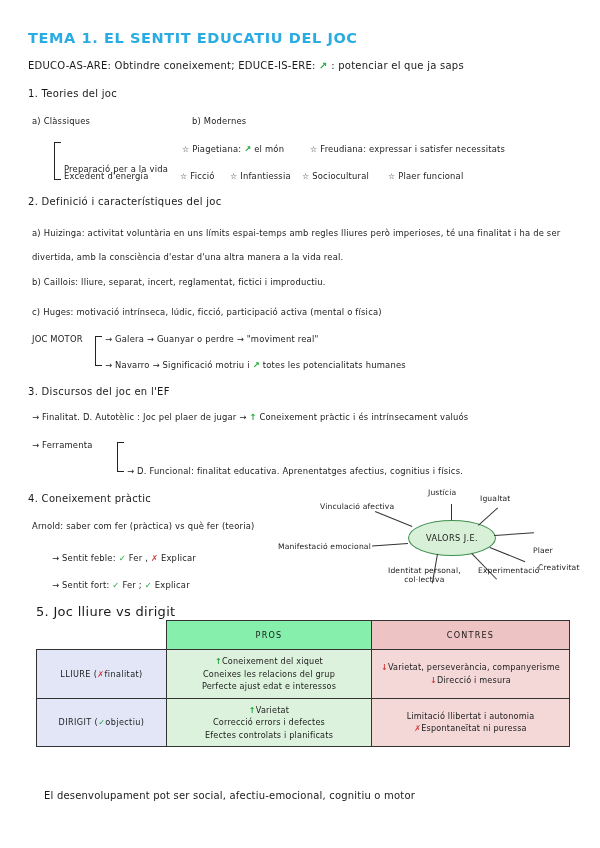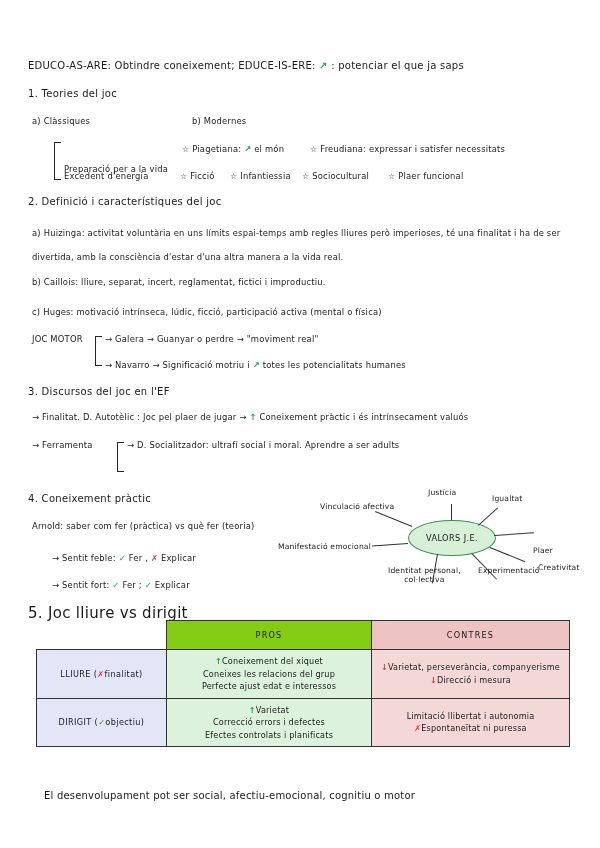--- a/index.html
+++ b/index.html
@@ -131,21 +131,21 @@
     text-align: center;
     vertical-align: middle;
     line-height: 1.55;
     font-weight: normal;
   }
   .th-empty {
     border: none !important;
     background: #fff;
   }
   .th-pros {
-    background: #84cc16;
+    background: #86efac;
     letter-spacing: 1.2px;
     font-size: 9px;
     height: 18px;
   }
   .th-contres {
     background: #eec3c3;
     letter-spacing: 1.2px;
     font-size: 9px;
     height: 18px;
   }
@@ -166,20 +166,21 @@
     font-size: 10px;
     letter-spacing: 0.2px;
     padding-left: 8px;
   }
 </style>
 </head>
 <body>
 
 <div class="page">
 
+  <div class="title hw">TEMA 1. EL SENTIT EDUCATIU DEL JOC</div>
 
   <div class="subtitle hw">
     <span>EDUCO-AS-ARE: Obtindre coneixement;   EDUCE-IS-ERE:</span>
     <span class="up">↗</span>
     <span>: potenciar el que ja saps</span>
   </div>
 
   <div class="sec hw" style="left:28px; top:88px;">1. Teories del joc</div>
 
   <div class="line hw" style="left:32px; top:116px;">a) Clàssiques</div>
@@ -244,23 +245,23 @@
     <span>Finalitat. D. Autotèlic : Joc pel plaer de jugar →</span>
     <span class="up">↑</span>
     <span>Coneixement pràctic i és intrínsecament valuós</span>
   </div>
 
   <div class="line hw" style="left:32px; top:440px;">
     <span>→</span>
     <span>Ferramenta</span>
   </div>
   <div class="brk" style="left:117px; top:442px; width:6px; height:28px;"></div>
-  <div class="line hw" style="left:127px; top:440px;">
-    <span>→</span>
-    <span>D. Socialitzador: ultrafí social i moral. Aprendre a ser adults</span>
+  <div class="line hw" style="left:127px; top:466px;">
+    <span>→</span>
+    <span>D. Funcional: finalitat educativa. Aprenentatges afectius, cognitius i físics.</span>
   </div>
 
   <div class="sec hw" style="left:28px; top:493px;">4. Coneixement pràctic</div>
 
   <div class="line hw" style="left:32px; top:521px;">Arnold: saber com fer (pràctica) vs què fer (teoria)</div>
 
   <div class="line hw" style="left:52px; top:553px;">
     <span>→</span>
     <span>Sentit feble:</span>
     <span class="ok">✓</span>
@@ -285,31 +286,31 @@
     <div class="spoke" style="left:151px; top:33px; width:16px; transform:rotate(-90deg);"></div>
     <div class="spoke" style="left:178px; top:38px; width:26px; transform:rotate(-42deg);"></div>
     <div class="spoke" style="left:194px; top:48px; width:40px; transform:rotate(-4deg);"></div>
     <div class="spoke" style="left:190px; top:60px; width:38px; transform:rotate(22deg);"></div>
     <div class="spoke" style="left:172px; top:66px; width:36px; transform:rotate(46deg);"></div>
     <div class="spoke" style="left:138px; top:67px; width:30px; transform:rotate(100deg);"></div>
     <div class="spoke" style="left:108px; top:57px; width:36px; transform:rotate(176deg);"></div>
     <div class="spoke" style="left:112px; top:40px; width:40px; transform:rotate(202deg);"></div>
 
     <div class="dlabel hw" style="left:128px; top:2px;">Justícia</div>
-    <div class="dlabel hw" style="left:192px; top:8px;">Igualtat</div>
+    <div class="dlabel hw" style="left:180px; top:8px;">Igualtat</div>
     <div class="dlabel hw" style="left:238px; top:36px;margin-top:41px;">Creativitat</div>
     <div class="dlabel hw" style="left:233px; top:60px;">Plaer</div>
     <div class="dlabel hw" style="left:178px; top:80px;">Experimentació</div>
     <div class="dlabel hw" style="left:88px; top:80px; white-space:pre; text-align:center;">Identitat personal,
 col·lectiva</div>
     <div class="dlabel hw" style="left:-22px; top:56px;">Manifestació emocional</div>
     <div class="dlabel hw" style="left:20px; top:16px;">Vinculació afectiva</div>
   </div>
 
-  <div class="sec hw" style="left:28px; top:604px; font-size:15px;text-align:center;">5. Joc lliure vs dirigit</div>
+  <div class="sec hw" style="left:36px; top:604px; font-size:13px;text-align:center;">5. Joc lliure vs dirigit</div>
 
   <table class="tbl hw">
     <colgroup>
       <col style="width:130px">
       <col style="width:205px">
       <col style="width:198px">
     </colgroup>
     <thead>
       <tr>
         <th class="th-empty"></th>

